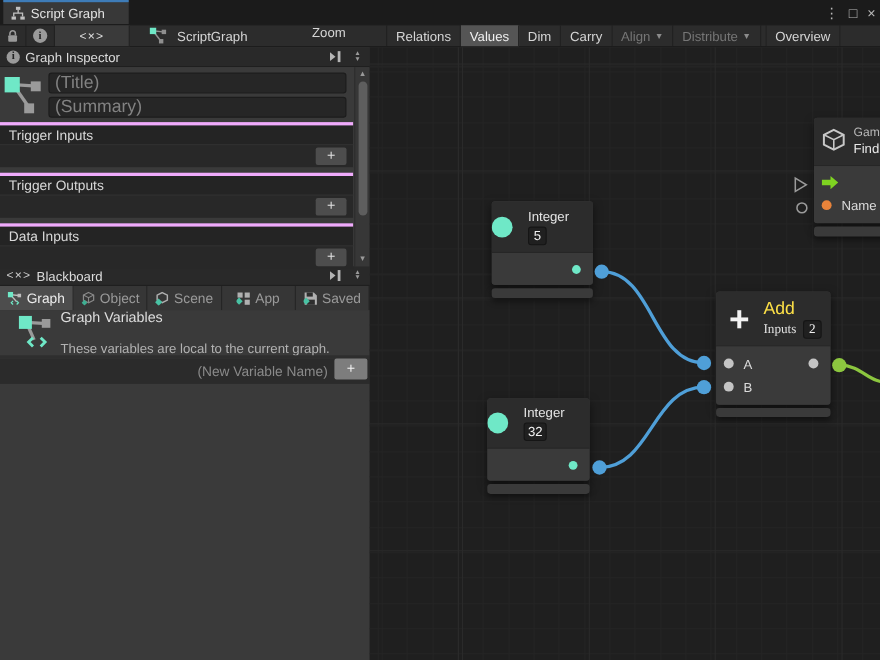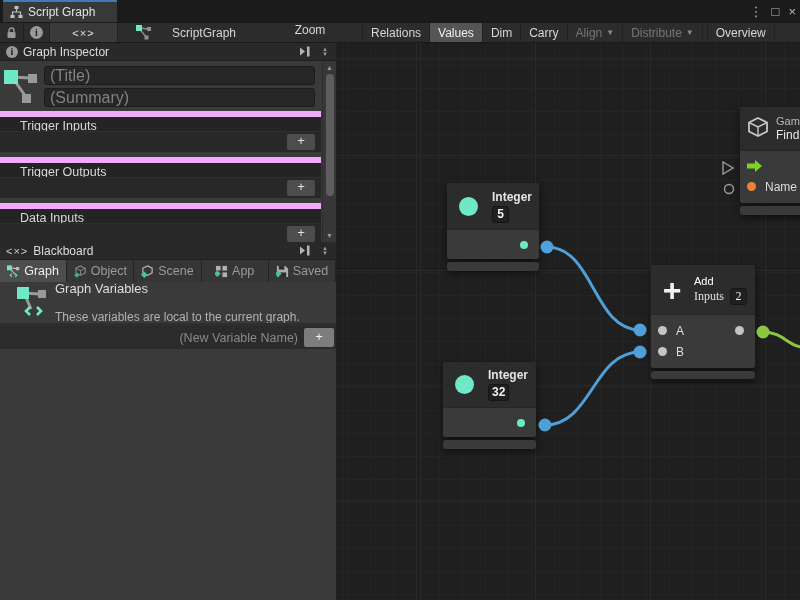--- a/index.html
+++ b/index.html
@@ -23,21 +23,21 @@
   .toolbar {
     position:absolute; left:0; top:22px; width:800px; height:21px;
     background:#2c2c2c; border-top:1px solid #1a1a1a; border-bottom:1px solid #191919;
     display:flex; align-items:stretch; font-size:12px;
   }
   .tb-btn { display:flex; align-items:center; justify-content:center; padding:0 8px; border-right:1px solid #212121; color:#d6d6d6; white-space:nowrap; }
   .tb-btn.icon-btn { padding:0 6px; }
   .tb-btn.selected { background:#555555; color:#f0f0f0; }
   .tb-btn.disabled { color:#767676; }
   .tb-btn .dd { font-size:8px; margin-left:4px; color:#8b8b8b; }
-  .tb-plain { display:flex; align-items:center; padding:0 6px; gap:20px; }
+  .tb-plain { display:flex; align-items:center; padding:0 6px; gap:9px; }
   .code-btn { width:68px; background:#3a3a3a; font-size:11px; color:#e0e0e0; letter-spacing:1px; }
   .zoom-track { width:92px; height:2px; background:#8a8a8a; position:relative; }
   .zoom-knob { position:absolute; right:-5px; top:-5px; width:12px; height:12px; border-radius:50%; background:#9a9a9a; }
   .spacer6 { width:6px; }
   .info-circle { display:inline-flex; width:13px; height:13px; border-radius:50%; background:#9a9a9a; color:#232323; font-size:10px; font-weight:bold; align-items:center; justify-content:center; font-family:"Liberation Serif",serif; }
   
   .left-panel { position:absolute; left:0; top:43px; width:336px; height:557px; background:#3a3a3a; display:flex; flex-direction:column; }
   .panel-header {
     height:18px; background:#292929; border-bottom:1px solid #1f1f1f;
     display:flex; align-items:center; gap:5px; padding:0 4px 0 6px; font-size:12px; color:#dcdcdc; flex:none;
@@ -51,35 +51,35 @@
   .gi-scroll .dn { margin-top:auto; }
   .gi-content { margin-right:15px; padding-top:5px; }
   .fields-row { display:flex; padding:0 6px 4px 4px; gap:6px; }
   .fields-col { flex:1; display:flex; flex-direction:column; gap:3px; }
   .text-input {
     height:19px; background:#262626; border:1px solid #1c1c1c; border-radius:3px;
     color:#c8c8c8; font-size:16px; padding:0 5px; width:100%; outline:none;
     font-family:"Liberation Sans",sans-serif;
   }
   .text-input::placeholder { color:#828282; opacity:1; }
-  .section-header { height:20px; background:#242424; border-top:6px solid #f0abfc; line-height:19px; padding-left:20px; font-size:12.5px; color:#d8d8d8; }
+  .section-header { height:20px; background:#242424; border-top:3px solid #f0abfc; line-height:19px; padding-left:8px; font-size:12.5px; color:#d8d8d8; }
   .section-row { height:21px; background:#282828; position:relative; margin-bottom:5px; border-top:1px solid #303030; }
   .plus-btn {
     position:absolute; right:6px; top:2px; width:28px; height:16px;
     background:#4d4d4d; border-radius:2px; color:#e0e0e0; font-size:13px; line-height:14px; text-align:center;
   }
   
   .bb-tabs { height:22px; display:flex; background:#2d2d2d; flex:none; }
   .bb-tab { display:flex; align-items:center; justify-content:center; gap:4px; background:#363636; border-right:1px solid #242424; color:#9a9a9a; font-size:12.5px; flex:1; }
   .bb-tab.selected { background:#4d4d4d; color:#ededed; }
   .vars-row { height:41px; display:flex; align-items:center; gap:9px; padding-left:17px; flex:none; background:#3a3a3a; }
   .vars-text .t1 { font-size:13px; color:#dedede; }
   .vars-text .t2 { font-size:12px; color:#b2b2b2; margin-top:14px; }
   .bb-divider { height:3px; background:#2e2e2e; flex:none; }
-  .newvar-row { height:23px; background:#2b2b2b; display:flex; align-items:center; flex:none; }
+  .newvar-row { height:23px; background:#2b2b2b; display:flex; flex:none; }
   .newvar-input { flex:1; background:transparent; border:none; outline:none; text-align:right; color:#8a8a8a; font-size:12.5px; padding-right:6px; font-family:"Liberation Sans",sans-serif; }
   .newvar-input::placeholder { color:#8a8a8a; opacity:1; }
   .newvar-plus { width:30px; height:19px; margin-right:2px; background:#7d7d7d; border-radius:2px; color:#f2f2f2; font-size:13px; line-height:17px; text-align:center; flex:none; }
   .panel-filler { flex:1; background:#3a3a3a; }
   
   .canvas {
     position:absolute; left:336px; top:43px; width:464px; height:557px; overflow:hidden;
     background-color:#1f1f1f;
     background-image:
       repeating-linear-gradient(to right, #2a2a2a 0 1px, transparent 1px 115px),
@@ -88,29 +88,29 @@
       repeating-linear-gradient(to bottom, #242424 0 1px, transparent 1px 23px);
     background-position: 84px 0px, 0px 112px, 11px 0px, 0px 22px;
   }
   .wires { position:absolute; left:0; top:0; width:464px; height:557px; z-index:5; pointer-events:none; }
   .node { position:absolute; z-index:2; }
   .node-main { background:#3a3a3a; border-radius:3px; box-shadow:0 4px 9px rgba(0,0,0,.5); overflow:hidden; }
   .node-header { background:#2c2c2c; border-bottom:1px solid #262626; display:flex; align-items:center; }
   .node-footer { height:9px; background:#3a3a3a; border-radius:3px; margin-top:3px; box-shadow:0 3px 6px rgba(0,0,0,.45); }
   .mint-circle { width:19px; height:19px; border-radius:50%; background:#6fe8c7; flex:none; }
   .val-box { display:inline-block; min-width:17px; height:17px; background:#202020; border:1px solid #151515; border-radius:3px; color:#f0f0f0; font-size:12px; line-height:15px; text-align:center; padding:0 3px; }
-  .int-header { height:47px; padding-left:12px; gap:14px;font-weight:bold; }
+  .int-header { height:47px; gap:14px; }
   .int-col { display:flex; flex-direction:column; align-items:flex-start; gap:2px; }
   .int-title { font-size:12px; color:#e4e4e4; }
   .int-body { height:29px; position:relative; background:#3a3a3a; }
   .port-mint { position:absolute; right:11px; top:11px; width:8px; height:8px; border-radius:50%; background:#6fe8c7; }
   .add-header { height:50px; padding-left:7px; gap:8px; }
   .add-cross { font-size:32px; color:#f2f2f2; width:28px; text-align:center; line-height:28px; font-weight:bold; }
   .add-col { display:flex; flex-direction:column; gap:1px; }
-  .add-title { font-size:11px; color:#ffffff; }
+  .add-title { font-size:16px; color:#fde047; }
   .add-inputs-line { display:flex; align-items:center; gap:6px; font-size:12px; color:#e0e0e0;font-family:Liberation Serif, serif; }
   .add-body { position:relative; background:#3a3a3a; padding:5px 0 6px; }
   .port-row { height:21px; display:flex; align-items:center; gap:9px; padding-left:7px; font-size:12px; color:#dcdcdc; }
   .dot { width:9px; height:9px; border-radius:50%; flex:none; }
   .dot.gray { background:#c4c4c4; }
   .dot.orange { background:#e8833a; }
   .out-dot { position:absolute; right:11px; top:11px; width:9px; height:9px; border-radius:50%; background:#c4c4c4; }
   .find-header { height:44px; padding-left:6px; gap:6px; }
   .find-col { display:flex; flex-direction:column; gap:1px; white-space:nowrap; }
   .find-sub { font-size:11px; color:#b8b8b8; }

